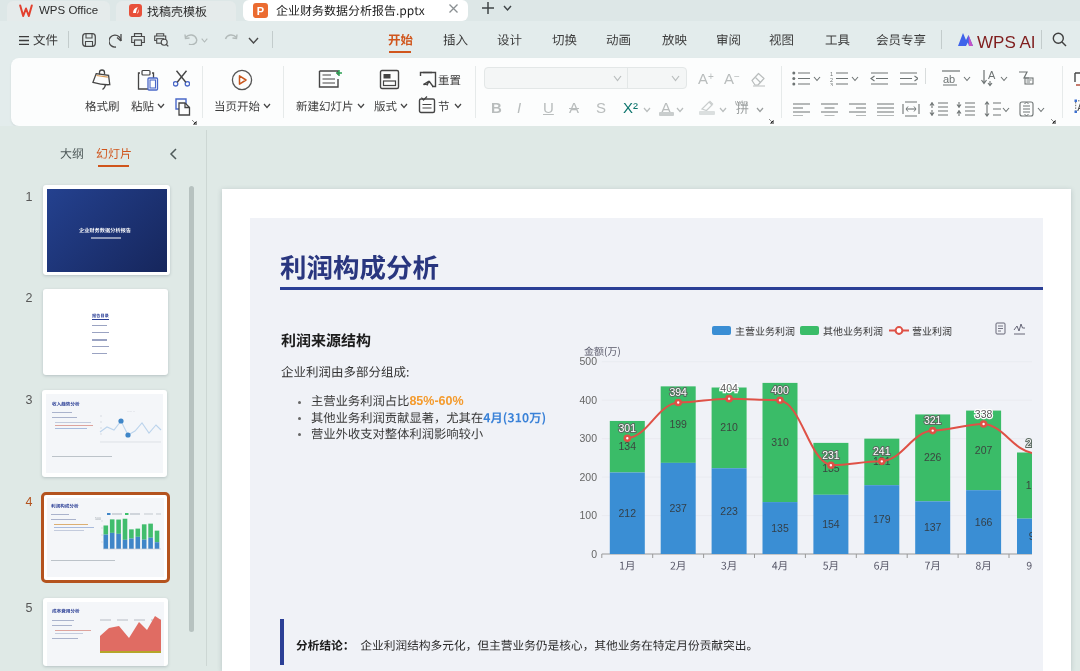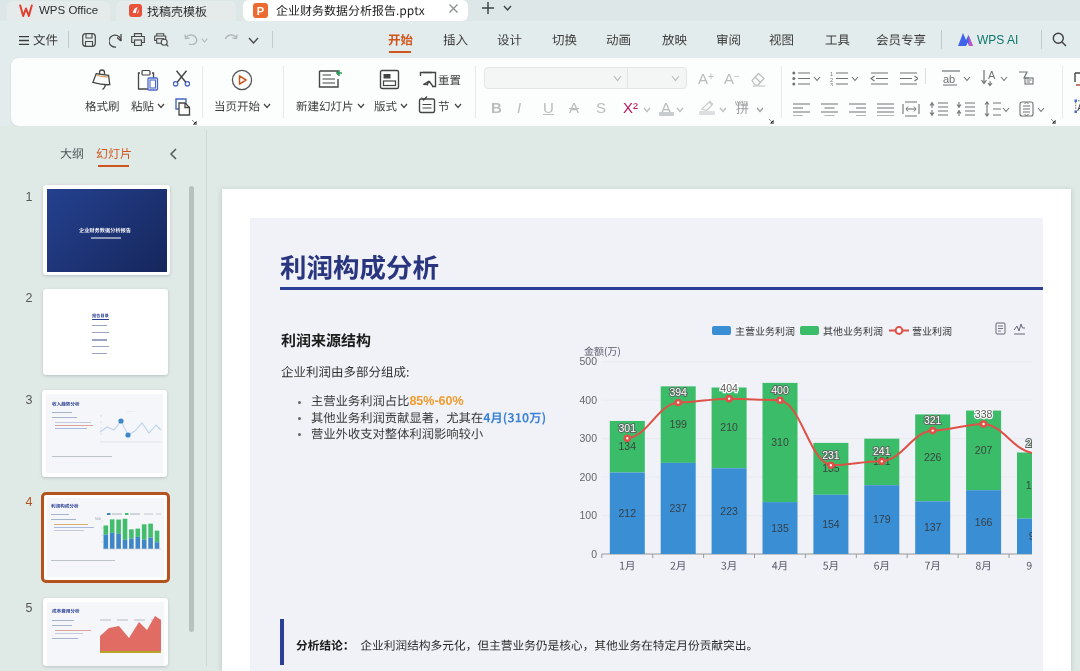--- a/index.html
+++ b/index.html
@@ -189,21 +189,21 @@
         <use href="#gb59cb" x="1000"></use>
       </g>
     </g>
   </svg>
 <div class="abs" style="left:389px;top:50.5px;width:22px;height:2.4px;background:#d0551c"></div>
 <div class="abs" style="left:941px;top:30px;width:1px;height:19px;background:#c3cccc"></div>
 <svg class="abs" style="left:958px;top:33px" width="15" height="13" viewBox="0 0 15 13">
 <path d="M0 13 L5 0 L8 7 L10.5 2 L15 13 L11 13 L9.8 9.5 L8 13 Z" fill="#3f63ea"></path>
 <path d="M10.5 2 L15 13 L11 13 Z" fill="#c553c5"></path>
   </svg>
-<div class="abs" style="left:977px;top:33px;font-size:12px;color:#0f766e">WPS AI</div>
+<div class="abs" style="left:977px;top:33px;font-size:17px;color:#7f1d1d">WPS AI</div>
 <div class="abs" style="left:1041px;top:30px;width:1px;height:19px;background:#c3cccc"></div>
 <svg class="abs" style="left:1052px;top:32px" width="15" height="15" viewBox="0 0 15 15">
 <circle cx="6.3" cy="6.3" r="5" fill="none" stroke="#3f3f3f" stroke-width="1.4"></circle>
 <path d="M10 10 L14 14" stroke="#3f3f3f" stroke-width="1.4"></path>
   </svg>
 <div class="abs" style="left:0;top:58px;width:1080px;height:68px;background:#e3ecec"></div>
 <div class="abs" style="left:11px;top:58px;width:1069px;height:67.5px;background:#fcfdfd;border-radius:8px 0 0 8px;box-shadow:0 1px 2px rgba(120,140,140,.18)"></div>
 <div class="abs" style="left:202px;top:66px;width:1px;height:52px;background:#e6eaea"></div>
 <div class="abs" style="left:283px;top:66px;width:1px;height:52px;background:#e6eaea"></div>
 <div class="abs" style="left:475px;top:66px;width:1px;height:52px;background:#e6eaea"></div>
@@ -347,21 +347,21 @@
 <div class="abs" style="left:724px;top:70px;font-size:15px;color:#b9bdbd">A<span style="font-size:10px;vertical-align:4px">−</span></div>
 <svg class="abs" style="left:750px;top:72px" width="16" height="15" viewBox="0 0 16 15">
 <path d="M2 8.5 L8.5 1.5 L14 6.5 L8 13 L5 13 Z" fill="none" stroke="#b9bdbd" stroke-width="1.2" stroke-linejoin="round"></path>
 <path d="M5.5 5.5 L10.5 10.5 M3 14 H15" stroke="#b9bdbd" stroke-width="1.2"></path>
   </svg>
 <div class="abs" style="left:491px;top:99px;font-size:15px;color:#b9bdbd;font-weight:bold">B</div>
 <div class="abs" style="left:517px;top:99px;font-size:15px;color:#b9bdbd;font-style:italic">I</div>
 <div class="abs" style="left:543px;top:99px;font-size:15px;color:#b9bdbd;text-decoration:underline">U</div>
 <div class="abs" style="left:569px;top:99px;font-size:15px;color:#b9bdbd;text-decoration:line-through">A</div>
 <div class="abs" style="left:596px;top:99px;font-size:15px;color:#b9bdbd;">S</div>
-<div class="abs" style="left:623px;top:99px;font-size:15px;color:#be185d;">X²</div>
+<div class="abs" style="left:623px;top:99px;font-size:15px;color:#0f766e;">X²</div>
 <svg class="abs" style="left:643px;top:107px" width="8" height="6" viewBox="0 0 8 6">
     <path d="M1 1 L4 4.5 L7 1" stroke="#b9bdbd" stroke-width="1.2" fill="none"></path>
   </svg>
 <div class="abs" style="left:661px;top:99px;font-size:15px;color:#b9bdbd;">A</div>
 <div class="abs" style="left:659px;top:112px;width:15px;height:4px;background:#c9cdcd;border-radius:1px"></div>
 <svg class="abs" style="left:676px;top:107px" width="8" height="6" viewBox="0 0 8 6">
     <path d="M1 1 L4 4.5 L7 1" stroke="#b9bdbd" stroke-width="1.2" fill="none"></path>
   </svg>
 <svg class="abs" style="left:700px;top:100px" width="16" height="15" viewBox="0 0 16 15">
 <path d="M2 9 L9 2 L12 5 L6.5 10.5 Z" fill="none" stroke="#c9cdcd" stroke-width="1.2"></path>

